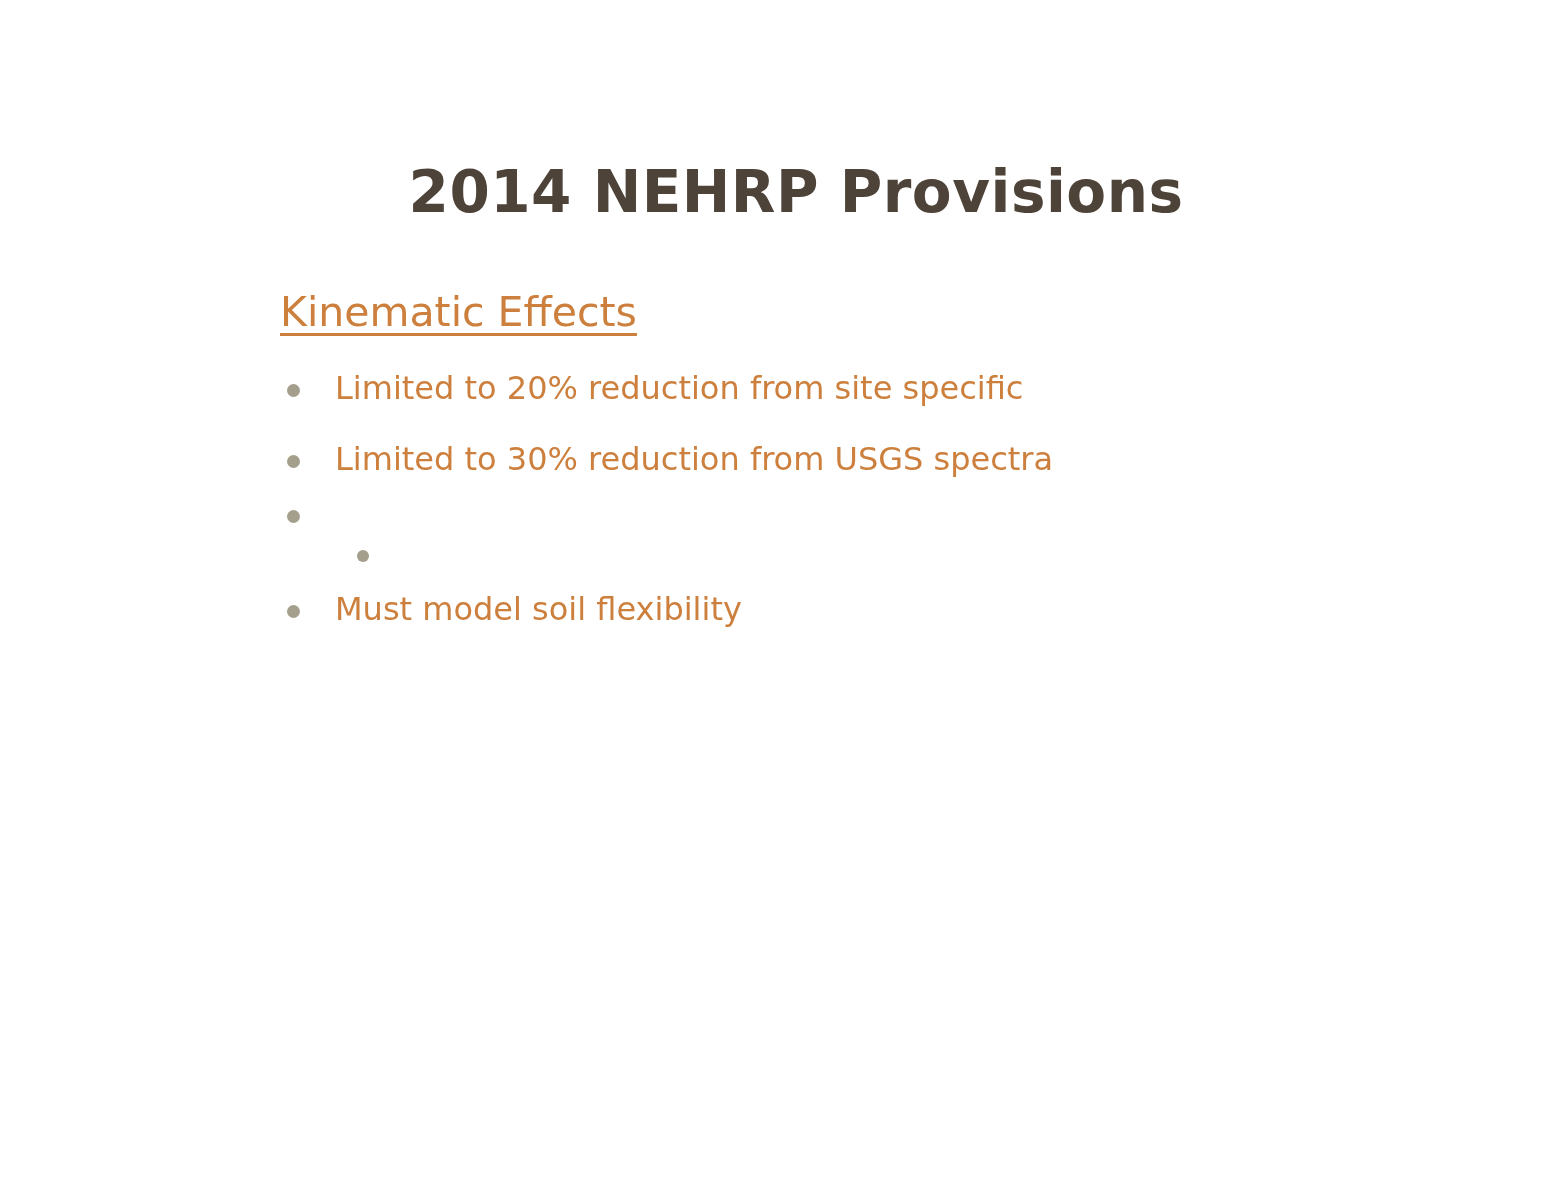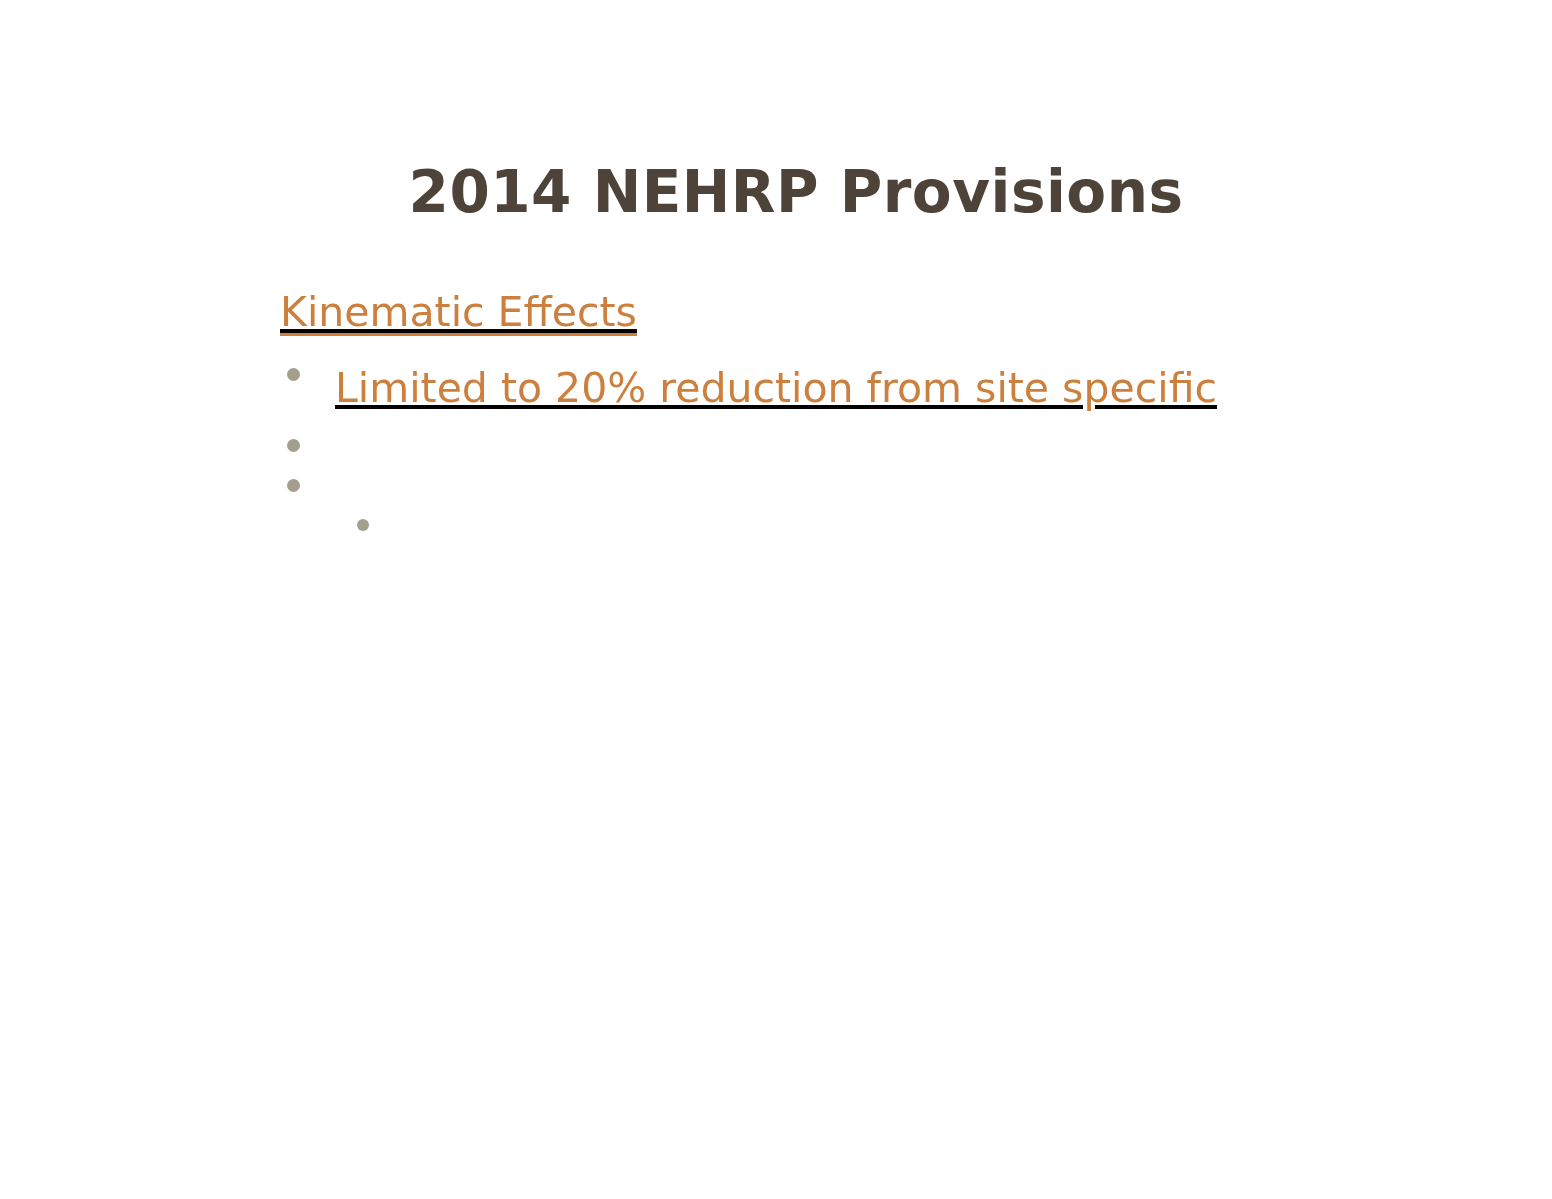--- a/index.html
+++ b/index.html
@@ -25,40 +25,39 @@
     font-size: 58px;
     font-weight: bold;
     color: #4e4338;
     letter-spacing: 0.5px;
   }
   .content {
     position: absolute;
     left: 260px;
     top: 288px;
     width: 1100px;
-    text-decoration: underline;
   }
   .section-heading {
     font-size: 41px;
     color: #cd803d;
     text-decoration: underline;
     text-decoration-thickness: 3px;
     text-underline-offset: 7px;
     margin: 0 0 28px 0;
     font-weight: normal;
   }
   .bullet-list {
     list-style: none;
     margin: 0;
     padding: 0;
   }
   .bullet-item {
     display: flex;
-    align-items: flex-start;
-    font-size: 41px;
+    align-items: center;
+    font-size: 32px;
     line-height: 48px;
     color: #cd803d;
     margin-bottom: 23px;
   }
   .bullet-item.level-2 {
     margin-left: 70px;
   }
   .bullet-marker {
     flex: 0 0 auto;
     width: 13px;
@@ -87,22 +86,27 @@
   <div class="content">
     <h2 class="section-heading">Kinematic Effects</h2>
 
     <ul class="bullet-list">
       <li class="bullet-item level-1">
         <span class="bullet-marker"></span>
         <span class="bullet-text">Limited to 20% reduction from site specific</span>
       </li>
       <li class="bullet-item level-1">
         <span class="bullet-marker"></span>
+        <span class="bullet-text">Limited to 30% reduction from USGS spectra</span>
       </li>
       <li class="bullet-item level-1">
         <span class="bullet-marker"></span>
       </li>
       <li class="bullet-item level-2">
         <span class="bullet-marker"></span>
       </li>
+      <li class="bullet-item level-1">
+        <span class="bullet-marker"></span>
+        <span class="bullet-text">Must model soil flexibility</span>
+      </li>
     </ul>
   </div>
 </div>
 
 </body></html>

